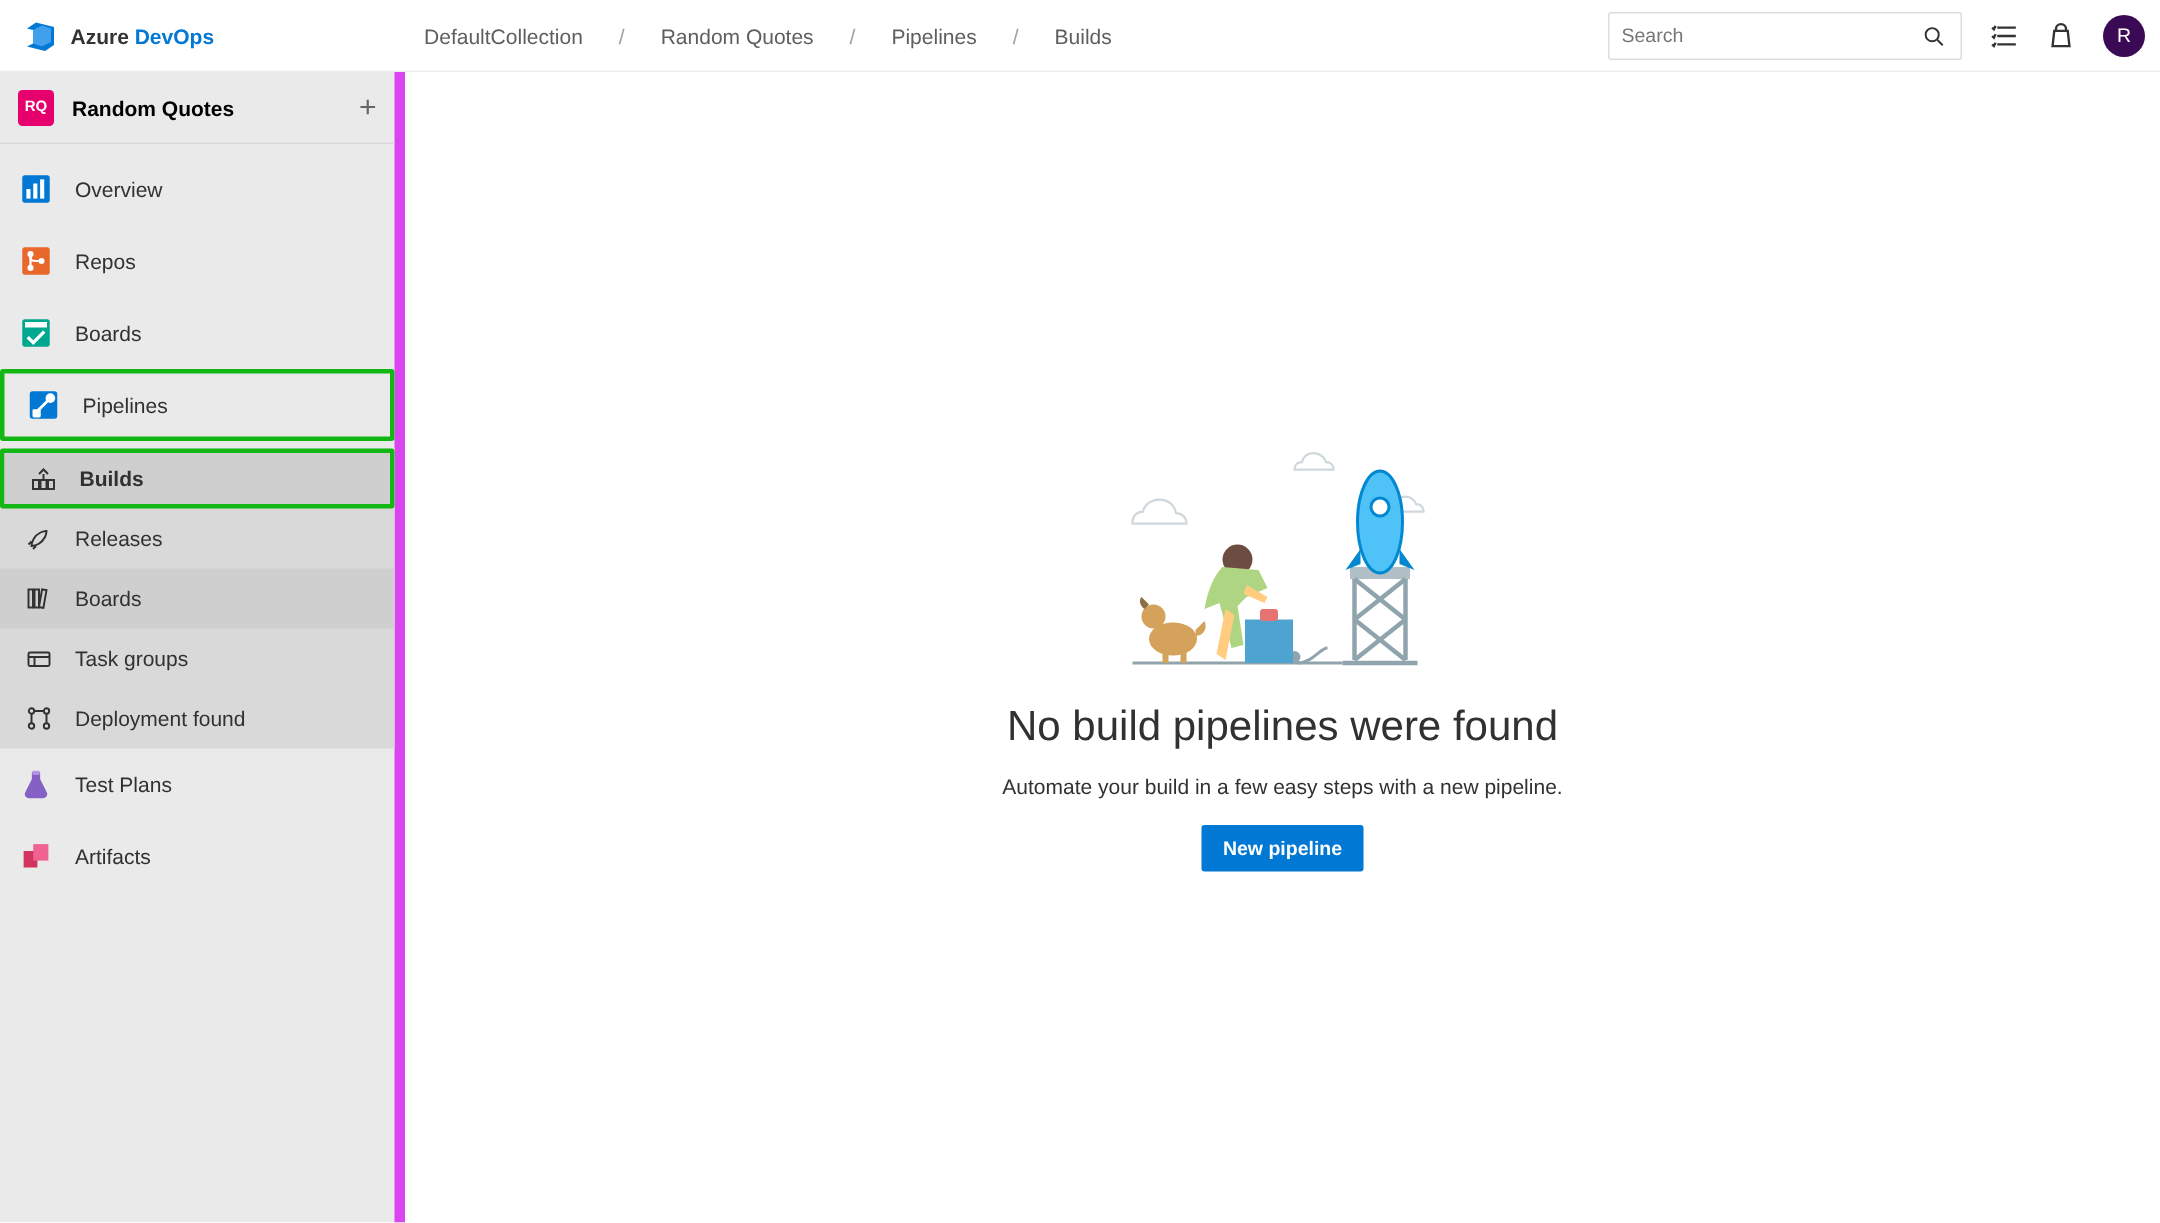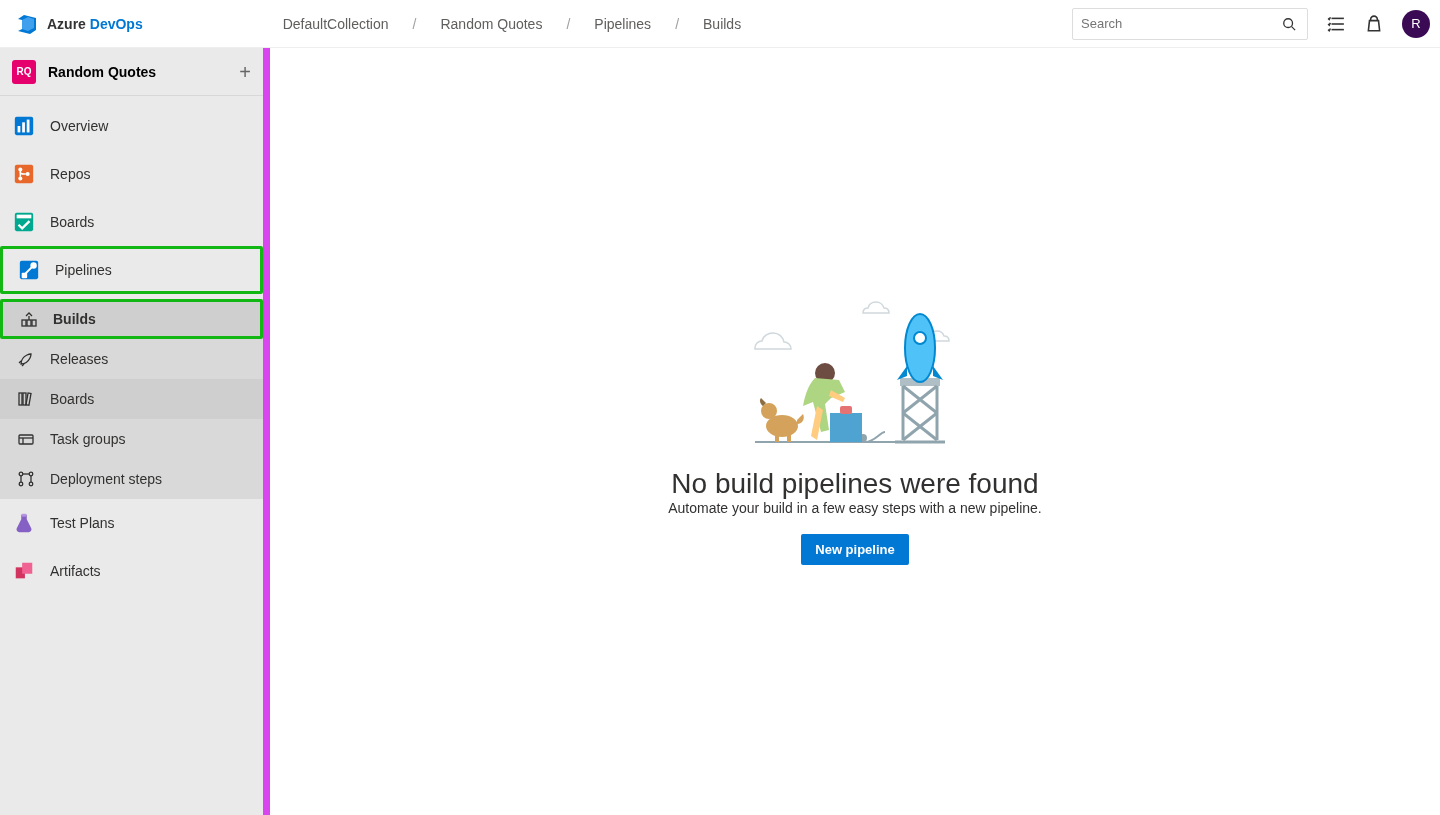--- a/index.html
+++ b/index.html
@@ -54,21 +54,21 @@
   .sub-icon { width:20px; height:20px; display:flex; align-items:center; justify-content:center; flex-shrink:0; }
   .sub-active { background:#cfcfcf; }
 
   
   .sidebar-footer { margin-top:auto; height:48px; display:flex; align-items:center; padding:0 12px; border-top:1px solid #d8d8d8; gap:14px; font-size:14px; cursor:pointer; position:relative; }
   .collapse-ic { position:absolute; right:12px; color:#666; }
 
   
   .empty { width:100%; text-align:center; padding-top:230px; }
   .empty-illustration { width:220px; height:170px; margin:0 auto 20px; position:relative;}
-  .empty h1 { font-weight:400; font-size:28px; color:#323130; margin-bottom:0; }
+  .empty h1 { font-weight:400; font-size:28px; color:#323130; margin-bottom:16px; }
   .empty p { font-size:14px; color:#323130; margin-bottom:18px; }
   .btn-primary { display:inline-block; background:#0078d4; color:#fff; border:none; padding:8px 14px; font-size:13px; border-radius:2px; cursor:pointer; font-weight:600; }
 </style>
 </head>
 <body>
 
 <div class="header">
   <div class="logo-wrap">
     <span class="logo-icon">
       <svg viewBox="0 0 24 24" width="24" height="24">
@@ -230,21 +230,21 @@
             <svg viewBox="0 0 16 16" width="16" height="16" stroke="#323130" stroke-width="1.3" fill="none">
                 <circle cx="3" cy="3" r="1.8"></circle>
                 <circle cx="13" cy="3" r="1.8"></circle>
                 <circle cx="3" cy="13" r="1.8"></circle>
                 <circle cx="13" cy="13" r="1.8"></circle>
                 <line x1="3" y1="5" x2="3" y2="11"></line>
                 <line x1="13" y1="5" x2="13" y2="11"></line>
                 <line x1="5" y1="3" x2="11" y2="3"></line>
               </svg>
           </span>
-          <span>Deployment steps</span>
+          <span>Deployment found</span>
         </div>
       </div>
 
       <div class="nav-item">
         <span class="nav-icon">
           <svg viewBox="0 0 24 24" width="22" height="22">
               <path d="M9 3h6v5l5 10a3 3 0 01-3 4H7a3 3 0 01-3-4l5-10V3z" fill="#8661c5"></path>
               <rect x="9.5" y="2" width="5" height="3" fill="#b794e0"></rect>
             </svg>
         </span>

